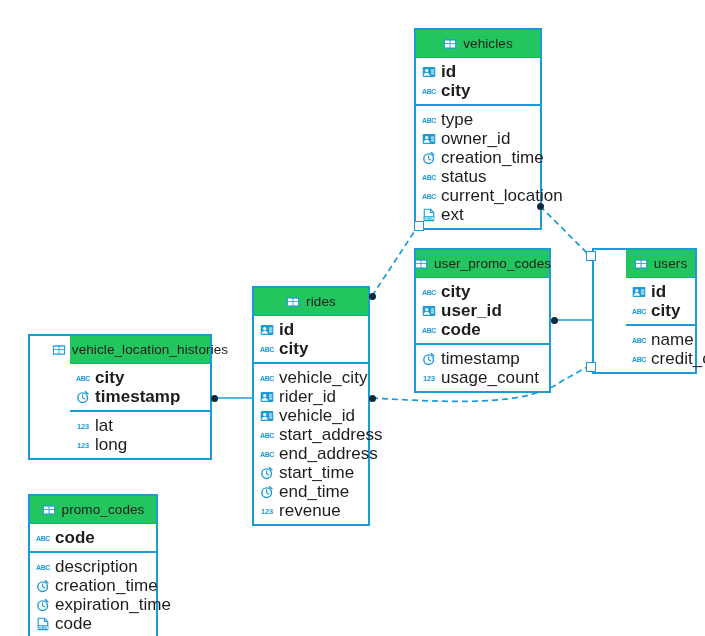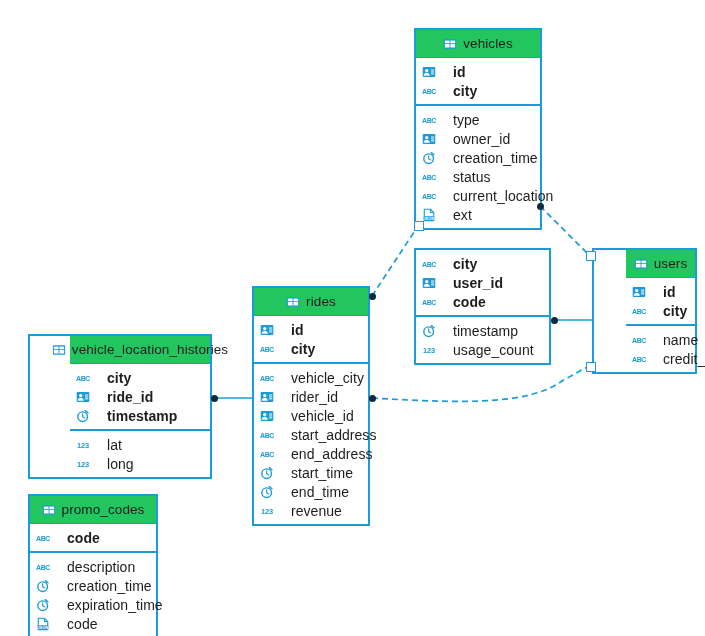--- a/index.html
+++ b/index.html
@@ -64,24 +64,23 @@
   .field {
     box-sizing: border-box;
     display: flex;
     align-items: center;
     gap: 5px;
     height: 19px;
     padding: 0 8px 0 6px;
     white-space: nowrap;
   }
   .field-name {
-    font-size: 14px;
+    font-size: 17px;
     color: #1d1d1d;
     letter-spacing: 0.05px;
-    margin-left: 12px;
   }
   .field.key .field-name {
     font-weight: bold;
   }
 
   
   .icon {
     flex: 0 0 auto;
     display: inline-block;
     line-height: 0;
@@ -208,20 +207,32 @@
               <path d="M9.6 1.4 V5.2 H13.4" fill="none" stroke="#1b9bd8" stroke-width="1.2"></path>
               <rect x="2.0" y="9.4" width="12.0" height="5.0" rx="0.6" fill="#1b9bd8"></rect>
               <text x="8" y="13.5" text-anchor="middle" font-family="&quot;Liberation Sans&quot;, sans-serif" font-size="4.6" font-weight="bold" fill="#ffffff">JSON</text>
             </svg>
           </span>
           <span class="field-name">ext</span>
         </div>
       </div>
     </div>
     <div class="entity" style="left: 414px; top: 248px; width: 137px;">
+      <div class="entity-header">
+        <span class="icon">
+          <svg width="14" height="14" viewBox="0 0 16 16">
+            <rect x="1" y="2.5" width="14" height="11" rx="1" fill="#1b9bd8"></rect>
+            <rect x="2.2" y="4.1" width="5.3" height="3" fill="#ffffff"></rect>
+            <rect x="8.5" y="4.1" width="5.3" height="3" fill="#ffffff"></rect>
+            <rect x="2.2" y="8" width="5.3" height="4" fill="#ffffff"></rect>
+            <rect x="8.5" y="8" width="5.3" height="4" fill="#ffffff"></rect>
+          </svg>
+        </span>
+        <span class="entity-title">user_promo_codes</span>
+      </div>
       <div class="field-group pk">
         <div class="field key">
           <span class="icon">
             <svg width="14" height="14" viewBox="0 0 16 16">
               <text x="8" y="11" text-anchor="middle" font-family="&quot;Liberation Sans&quot;, sans-serif" font-size="8" font-weight="bold" letter-spacing="-0.4" fill="#1b9bd8">ABC</text>
             </svg>
           </span>
           <span class="field-name">city</span>
         </div>
         <div class="field key">
@@ -457,33 +468,20 @@
           <span class="icon">
             <svg width="14" height="14" viewBox="0 0 16 16">
               <text x="8" y="11" text-anchor="middle" font-family="&quot;Liberation Sans&quot;, sans-serif" font-size="8" font-weight="bold" letter-spacing="-0.4" fill="#1b9bd8">ABC</text>
             </svg>
           </span>
           <span class="field-name">city</span>
         </div>
         <div class="field key">
           <span class="icon">
             <svg width="14" height="14" viewBox="0 0 16 16">
-              <rect x="0.8" y="2.2" width="14.4" height="11.6" rx="1.2" fill="#1b9bd8"></rect>
-              <circle cx="5.4" cy="6.4" r="1.9" fill="#ffffff"></circle>
-              <path d="M1.9 12.4 C2.2 9.7 3.6 8.9 5.4 8.9 C7.2 8.9 8.6 9.7 8.9 12.4 Z" fill="#ffffff"></path>
-              <rect x="10.3" y="5.2" width="3.6" height="1.1" fill="#ffffff"></rect>
-              <rect x="10.3" y="7.4" width="3.6" height="1.1" fill="#ffffff"></rect>
-              <rect x="10.3" y="9.6" width="3.6" height="1.1" fill="#ffffff"></rect>
-            </svg>
-          </span>
-          <span class="field-name">ride_id</span>
-        </div>
-        <div class="field key">
-          <span class="icon">
-            <svg width="14" height="14" viewBox="0 0 16 16">
               <path d="M10.6 1.9 L13.6 4.3" stroke="#1b9bd8" stroke-width="1.7" stroke-linecap="round"></path>
               <circle cx="7.6" cy="8.8" r="5.5" fill="none" stroke="#1b9bd8" stroke-width="1.6"></circle>
               <path d="M7.6 5.6 L7.6 8.8 L10.0 10.2" fill="none" stroke="#1b9bd8" stroke-width="1.3" stroke-linecap="round" stroke-linejoin="round"></path>
             </svg>
           </span>
           <span class="field-name">timestamp</span>
         </div>
       </div>
       <div class="field-group">
         <div class="field">

